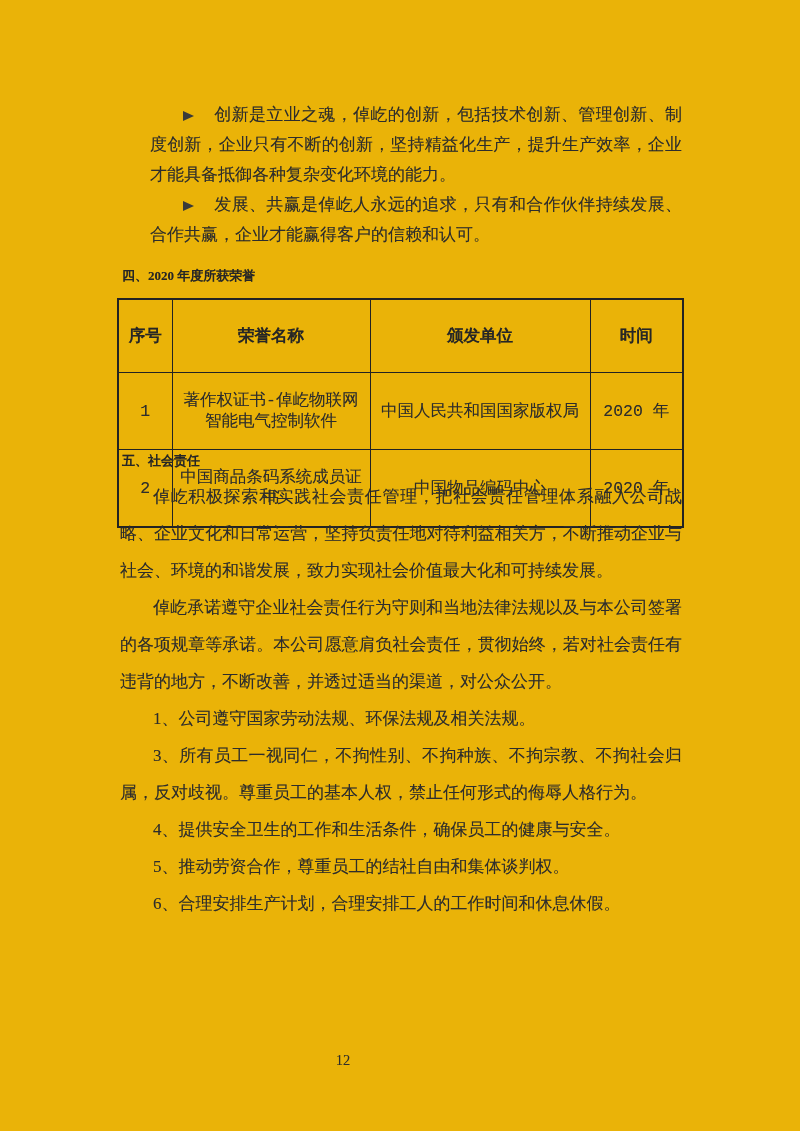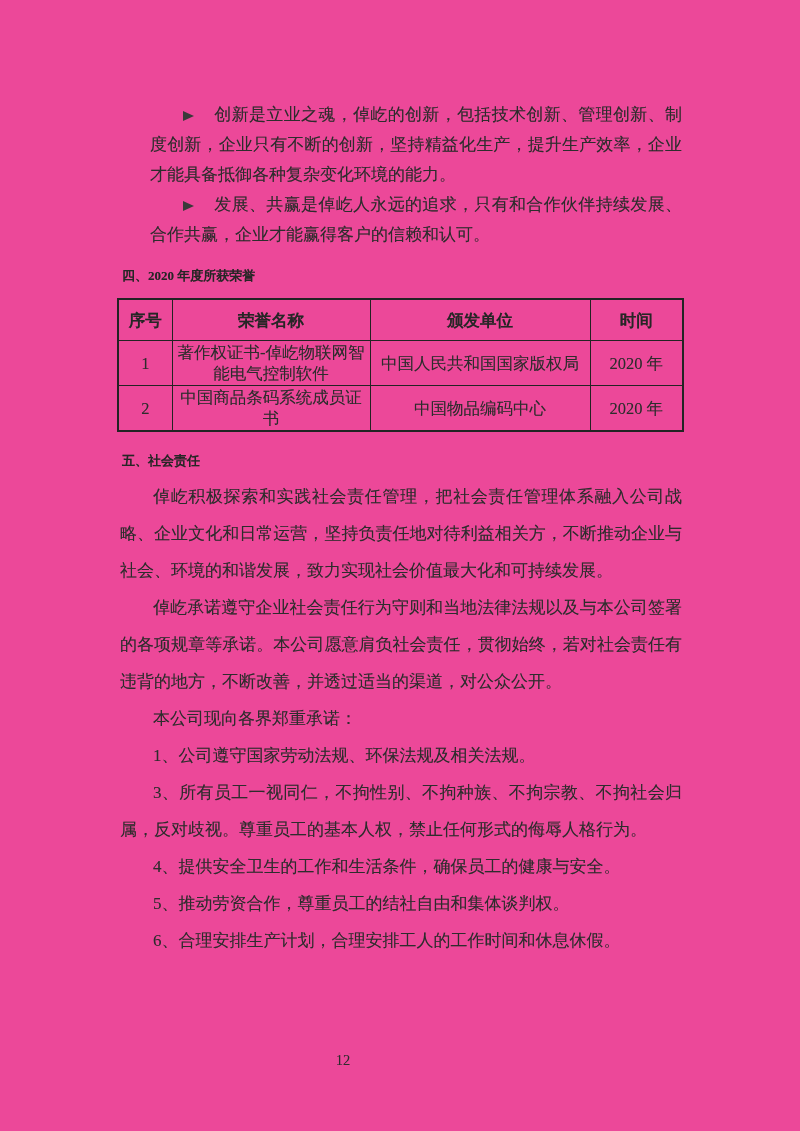--- a/index.html
+++ b/index.html
@@ -4,21 +4,21 @@
 <style>
   html, body {
     margin: 0;
     padding: 0;
     background: #ffffff;
   }
   .page {
     position: relative;
     width: 800px;
     height: 1131px;
-    background: #ec4899;
+    background: #eab308;
     overflow: hidden;
     font-family: "Liberation Serif", "DejaVu Serif", serif;
     color: #2d2d2d;
     text-shadow: 0 0 0.6px rgba(40,40,40,0.35);
   }
 
   
   .bullets {
     position: absolute;
     left: 120px;
@@ -65,23 +65,24 @@
     width: 566px;
     border-collapse: collapse;
     table-layout: fixed;
     border: 2px solid #232323;
     font-size: 16.5px;
   }
   .honors-table th, .honors-table td {
     border: 1px solid #232323;
     text-align: center;
     vertical-align: middle;
-    padding: 1px 4px;
+    padding: 17px 4px;
     line-height: 21px;
     overflow: hidden;
+    font-family: Liberation Mono, monospace;
   }
   .honors-table th { font-weight: bold; height: 38px; color: #262626; }
   .honors-table tr.row-1 td { height: 40px; }
   .honors-table tr.row-2 td { height: 41px; }
   .col-idx  { width: 54px; }
   .col-name { width: 198px; }
   .col-org  { width: 220px; }
   .col-time { width: 93px; }
 
   
@@ -150,21 +151,20 @@
         <td>2020 年</td>
       </tr>
     </tbody>
   </table>
 
   <div class="heading heading-csr">五、社会责任</div>
 
   <div class="csr-body">
     <p>倬屹积极探索和实践社会责任管理，把社会责任管理体系融入公司战略、企业文化和日常运营，坚持负责任地对待利益相关方，不断推动企业与社会、环境的和谐发展，致力实现社会价值最大化和可持续发展。</p>
     <p>倬屹承诺遵守企业社会责任行为守则和当地法律法规以及与本公司签署的各项规章等承诺。本公司愿意肩负社会责任，贯彻始终，若对社会责任有违背的地方，不断改善，并透过适当的渠道，对公众公开。</p>
-    <p>本公司现向各界郑重承诺：</p>
     <p>1、公司遵守国家劳动法规、环保法规及相关法规。</p>
     <p>3、所有员工一视同仁，不拘性别、不拘种族、不拘宗教、不拘社会归属，反对歧视。尊重员工的基本人权，禁止任何形式的侮辱人格行为。</p>
     <p>4、提供安全卫生的工作和生活条件，确保员工的健康与安全。</p>
     <p>5、推动劳资合作，尊重员工的结社自由和集体谈判权。</p>
     <p>6、合理安排生产计划，合理安排工人的工作时间和休息休假。</p>
   </div>
 
   <div class="footer">12</div>
 
 </div>

